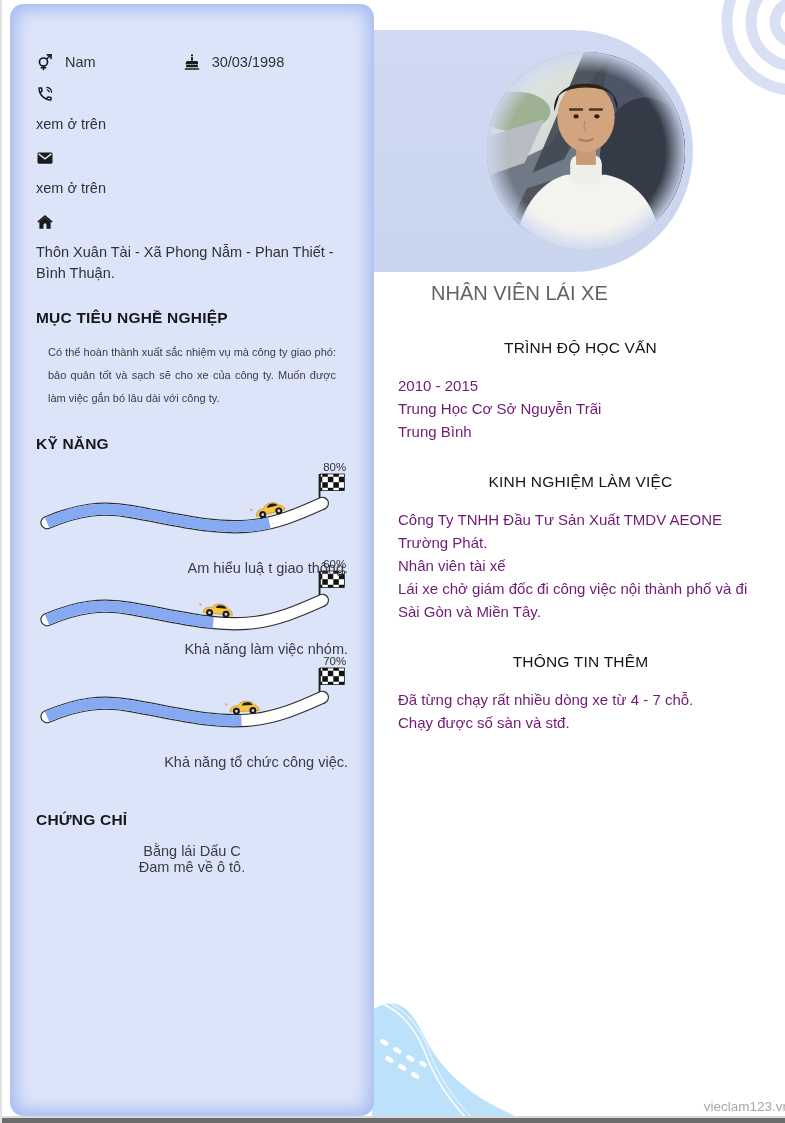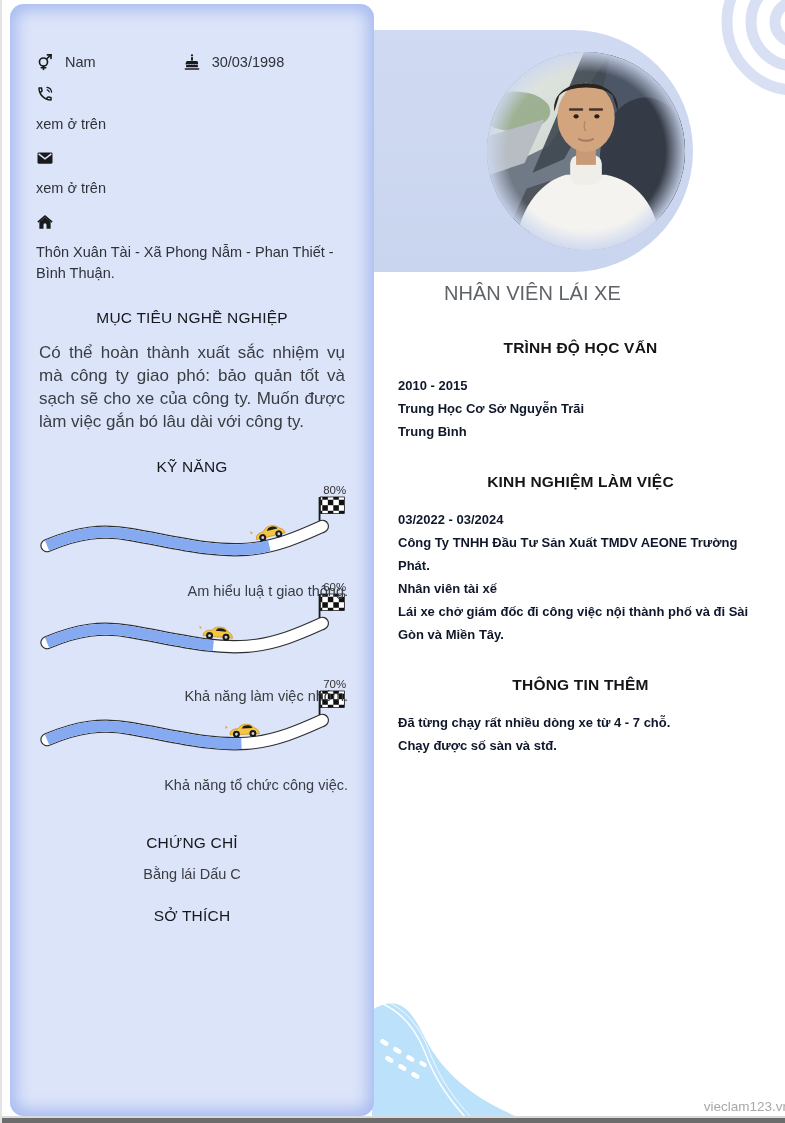--- a/index.html
+++ b/index.html
@@ -19,24 +19,24 @@
     padding:48px 26px;box-sizing:border-box;z-index:3;
     color:#2f3237;
   }
   .contact-row{display:flex;align-items:flex-start;gap:11px;margin-bottom:13px;font-size:14.5px;line-height:21px;flex-direction:column;}
   .contact-grid{display:flex;margin-bottom:13px;}
   .contact-grid .cell{display:flex;align-items:center;gap:11px;font-size:14.5px;}
   .contact-grid .cell.g1{width:47%;}
   .cicon{width:18px;height:18px;flex:0 0 18px;display:inline-block;margin-top:1px;}
   .cicon svg{width:18px;height:18px;display:block;}
   .side-h{
-    text-align:center;font-size:15.5px;font-weight:normal;color:#17181b;
+    text-align:left;font-size:15.5px;font-weight:bold;color:#17181b;
     margin:25px 0 14px;letter-spacing:.2px;
   }
-  .objective-p{font-size:17px;line-height:23px;color:#3a3d42;text-align:justify;margin:3px;}
+  .objective-p{font-size:11px;line-height:23px;color:#3a3d42;text-align:justify;margin:12px;}
   .skills-wrap{position:relative;height:336px;margin-top:4px;}
   svg.road{display:block;width:100%;height:78px;margin:0 0 19px;overflow:visible;}
   .pct{font-size:12.5px;fill:#333;font-family:"Liberation Sans",sans-serif;}
   .flagpole{stroke:#1c1c1c;stroke-width:2;}
   .road-outline{stroke:#2e2e2e;stroke-width:14.5;fill:none;stroke-linecap:round;}
   .road-surface{stroke:#ffffff;stroke-width:12;fill:none;stroke-linecap:round;}
   .road-fill{stroke:#86aaf2;stroke-width:12;fill:none;stroke-linecap:butt;}
   .skill-label{position:absolute;left:0;right:0;text-align:right;font-size:14.5px;color:#3a3d42;}
   .side-item{font-size:14.5px;color:#3a3d42;margin:0;text-align:center;}
 
@@ -48,26 +48,26 @@
     background:linear-gradient(180deg,#d0daf2 0%,#c9d4ee 100%);
     border-radius:0 121px 121px 0;z-index:1;
   }
   .photo{
     position:absolute;left:116px;top:22px;width:198px;height:198px;border-radius:50%;
     overflow:hidden;box-shadow:inset 0 0 22px 10px rgba(203,214,239,.85);
   }
   .photo svg{width:100%;height:100%;display:block;}
   .main-body{position:absolute;left:0;top:282px;width:100%;box-sizing:border-box;padding:0 24px 0 21px;z-index:2;}
   .cand-name{font-size:33px;font-weight:bold;color:#3c4043;margin:8px 0 4px;letter-spacing:.5px;}
-  .job-title{font-size:20px;color:#5f6368;margin-left:46px;}
+  .job-title{font-size:20px;color:#5f6368;margin-left:33px;}
   .main-h{
-    text-align:center;font-size:15.5px;font-weight:bold;color:#141518;
+    text-align:center;font-size:15.5px;font-weight:normal;color:#141518;
     margin:30px 0 17px;letter-spacing:.2px;
   }
-  .block div{font-size:13px;line-height:23px;color:#0f172a;font-weight:bold;}
+  .block div{font-size:15px;line-height:23px;color:#701a75;}
   .wave{position:absolute;left:370px;bottom:5px;width:148px;height:118px;z-index:2;}
   .watermark{
     position:absolute;right:-5px;bottom:9px;font-size:13.5px;color:#a8a8a8;z-index:4;
   }
 </style>
 </head>
 <body>
 
 <div class="page">
 
@@ -203,28 +203,28 @@
           <path d="M -16,-3 C -16,-8 -12,-9.5 -7,-9.5 L -4,-12.5 C -1,-14.5 6,-14.5 9,-11.5 L 11,-9.5 C 14,-8.5 16,-6 16,-3 Z" fill="#f5c63e" stroke="#c98a1e" stroke-width="0.7"></path>
           <path d="M -3,-9.5 L -1,-12 C 2,-13.3 6,-13 8,-11 L 8.8,-9.5 Z" fill="#1c1c1c"></path>
           <circle cx="-9" cy="-3.5" r="3.8" fill="#17181a"></circle>
             <circle cx="-9" cy="-3.5" r="1.6" fill="#cfcfcf"></circle>
           <circle cx="9" cy="-3.5" r="3.8" fill="#17181a"></circle>
             <circle cx="9" cy="-3.5" r="1.6" fill="#cfcfcf"></circle>
         </g>
       </svg>
 
       <div class="skill-label" style="top:103px">Am hiểu luậ t giao thông.</div>
-      <div class="skill-label" style="top:208px">Khả năng làm việc nhóm.</div>
+      <div class="skill-label" style="top:184px">Khả năng làm việc nhóm.</div>
       <div class="skill-label" style="top:297px">Khả năng tổ chức công việc.</div>
     </div>
 
     <h2 class="side-h" style="margin-top:18px;">CHỨNG CHỈ</h2>
     <p class="side-item">Bằng lái Dấu C</p>
 
-    <h2 class="side-h">SỞ THÍCH</h2>
+    <p class="side-item">Đam mê về ô tô.</p>
   </aside>
 
   <main class="main">
 
     <svg class="arcs" viewBox="0 0 92 128">
       <g stroke="#d9e0f4" fill="none" stroke-width="11">
         <circle cx="100" cy="22" r="20"></circle>
         <circle cx="100" cy="22" r="44"></circle>
         <circle cx="100" cy="22" r="68"></circle>
       </g>
@@ -272,21 +272,20 @@
 
       <h2 class="main-h" style="margin-top:34px;">TRÌNH ĐỘ HỌC VẤN</h2>
       <div class="block">
         <div>2010 - 2015</div>
         <div>Trung Học Cơ Sở Nguyễn Trãi</div>
         <div>Trung Bình</div>
       </div>
 
       <h2 class="main-h">KINH NGHIỆM LÀM VIỆC</h2>
       <div class="block">
-        <div>03/2022 - 03/2024</div>
         <div>Công Ty TNHH Đầu Tư Sản Xuất TMDV AEONE Trường Phát.</div>
         <div>Nhân viên tài xế</div>
         <div>Lái xe chở giám đốc đi công việc nội thành phố và đi Sài Gòn và Miền Tây.</div>
       </div>
 
       <h2 class="main-h">THÔNG TIN THÊM</h2>
       <div class="block">
         <div>Đã từng chạy rất nhiều dòng xe từ 4 - 7 chỗ.</div>
         <div>Chạy được số sàn và stđ.</div>
       </div>

